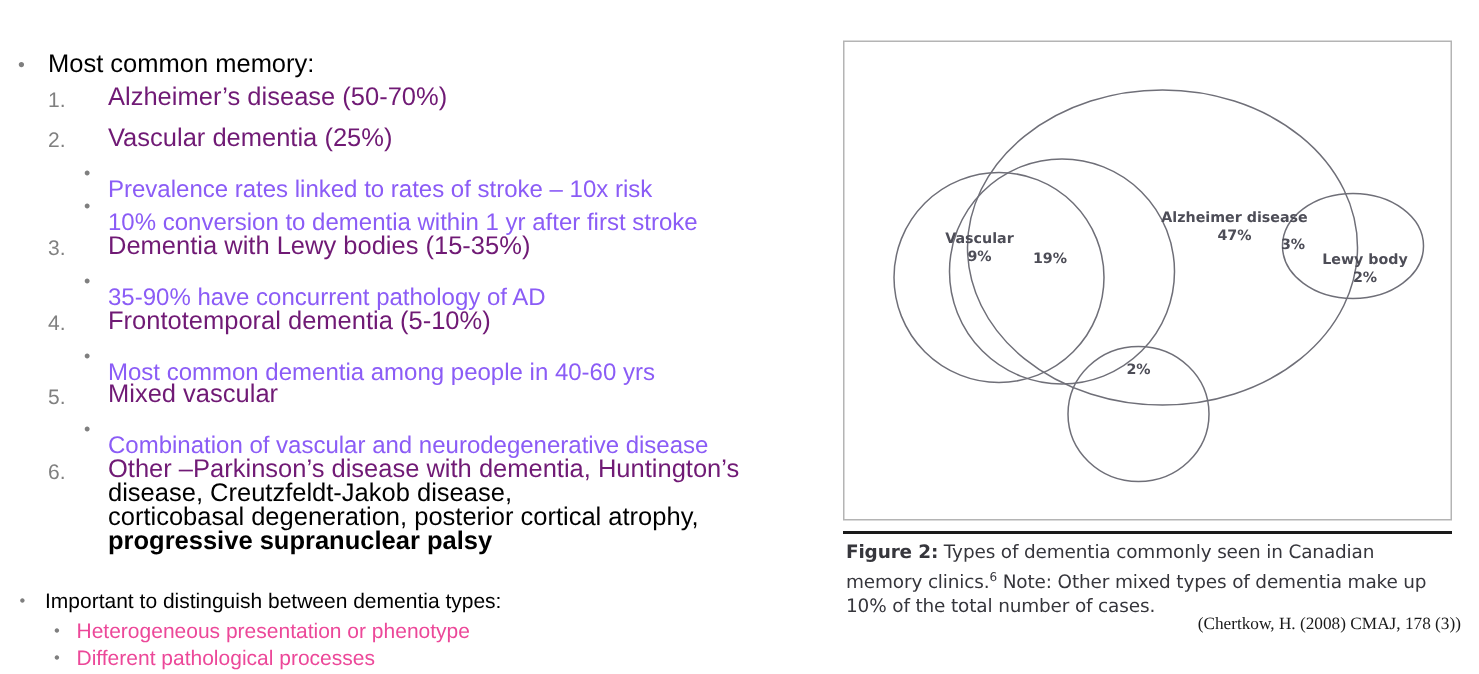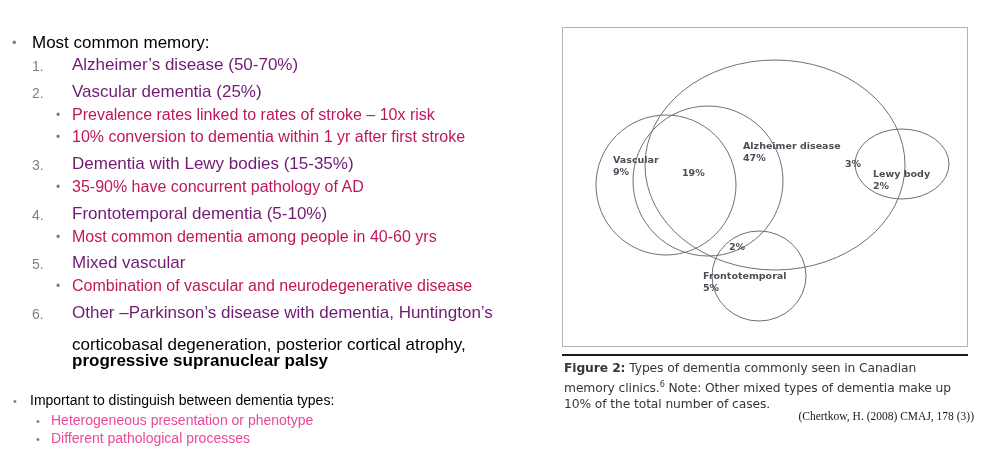--- a/index.html
+++ b/index.html
@@ -19,21 +19,21 @@
   .l1{position:absolute;font-size:17px;line-height:20px;white-space:nowrap;}
   .l1 .bul{position:absolute;left:0;top:0;color:#7f7f7f;font-size:13px;}
   .l1 .txt{position:absolute;left:20px;top:0;color:#000;}
 
   .l2{position:absolute;font-size:17px;line-height:20px;white-space:nowrap;}
   .l2 .num{position:absolute;left:0;top:1px;color:#808080;font-size:14px;}
   .l2 .txt{position:absolute;left:40px;top:0;color:#701a75;}
 
   .l3{position:absolute;font-size:16px;line-height:19px;white-space:nowrap;}
   .l3 .bul{position:absolute;left:0;top:1px;color:#7f7f7f;font-size:12px;}
-  .l3 .txt{position:absolute;left:16px;top:0;color:#be185d;}
+  .l3 .txt{position:absolute;left:16px;top:12px;color:#8b5cf6;}
 
   .wrapline{position:absolute;font-size:17px;line-height:19px;white-space:nowrap;color:#000;}
 
   .s1{position:absolute;font-size:14px;line-height:17px;white-space:nowrap;}
   .s1 .bul{position:absolute;left:0;top:1px;color:#7f7f7f;font-size:11px;}
   .s1 .txt{position:absolute;left:17px;top:0;color:#000;text-align:center;}
 
   .s2{position:absolute;font-size:14px;line-height:17px;white-space:nowrap;}
   .s2 .bul{position:absolute;left:0;top:1px;color:#7f7f7f;font-size:11px;}
   .s2 .txt{position:absolute;left:15px;top:0;color:#ec4899;}
@@ -44,21 +44,21 @@
   #venn-box{
     position:absolute;left:2px;top:7px;width:406px;height:320px;
     border:1px solid #b4b4b4;background:#ffffff;box-sizing:border-box;
   }
   #venn-svg{position:absolute;left:0;top:0;}
 
   .vlabel{
     position:absolute;
     font-family:"DejaVu Sans", sans-serif;
     font-size:9.5px;font-weight:bold;color:#4d4d57;
-    line-height:12px;white-space:nowrap;
+    text-align:center;line-height:12px;white-space:nowrap;
   }
 
   #cap-rule{position:absolute;left:2px;top:334px;width:406px;height:0;border-top:2px solid #1a1a1a;}
 
   #caption{
     position:absolute;left:4px;top:340px;width:400px;
     font-family:"DejaVu Sans", sans-serif;
     font-size:12.3px;line-height:16.5px;color:#36363c;
     letter-spacing:-0.1px;
   }
@@ -126,20 +126,21 @@
     </div>
     <div class="l3" style="left:56px;top:276px;">
       <span class="bul">•</span>
       <span class="txt">Combination of vascular and neurodegenerative disease</span>
     </div>
 
     <div class="l2" style="left:32px;top:303px;">
       <span class="num">6.</span>
       <span class="txt">Other –Parkinson’s disease with dementia, Huntington’s</span>
     </div>
+    <div class="wrapline" style="left:72px;top:319px;">disease, Creutzfeldt-Jakob disease,</div>
     <div class="wrapline" style="left:72px;top:335px;">corticobasal degeneration, posterior cortical atrophy,</div>
     <div class="wrapline" style="left:72px;top:351px;font-weight:bold;">progressive supranuclear palsy</div>
 
     <div class="s1" style="left:13px;top:392px;">
       <span class="bul">•</span>
       <span class="txt">Important to distinguish between dementia types:</span>
     </div>
     <div class="s2" style="left:36px;top:412px;">
       <span class="bul">•</span>
       <span class="txt">Heterogeneous presentation or phenotype</span>
@@ -166,40 +167,36 @@
         <ellipse cx="339" cy="136" rx="47" ry="35" fill="none" stroke="#6f6f78" stroke-width="1"></ellipse>
 
         <ellipse cx="196" cy="248" rx="47" ry="45" fill="none" stroke="#6f6f78" stroke-width="1"></ellipse>
       </svg>
 
       <div class="vlabel" style="left:50px;top:126px;width:80px;">
         <div>Vascular</div>
         <div>9%</div>
       </div>
 
-      <div class="vlabel" style="left:119px;top:139px;width:70px;">19%</div>
+      <div class="vlabel" style="left:102px;top:139px;width:70px;">19%</div>
 
       <div class="vlabel" style="left:180px;top:112px;width:160px;">
         <div>Alzheimer disease</div>
         <div>47%</div>
       </div>
 
       <div class="vlabel" style="left:282px;top:130px;width:34px;">3%</div>
 
       <div class="vlabel" style="left:310px;top:140px;width:74px;">
         <div>Lewy body</div>
         <div>2%</div>
       </div>
 
       <div class="vlabel" style="left:166px;top:213px;width:60px;">2%</div>
 
-      <div class="vlabel" style="left:140px;top:242px;width:112px;">
-        <div>Frontotemporal</div>
-        <div>5%</div>
-      </div>
 
     </div>
 
     <div id="cap-rule"></div>
 
     <div id="caption">
       <b>Figure 2:</b><span> Types of dementia commonly seen in Canadian memory clinics.</span><sup>6</sup><span> Note: Other mixed types of dementia make up 10% of the total number of cases.</span>
     </div>
 
     <div id="citation">(Chertkow, H. (2008) CMAJ, 178 (3))</div>

